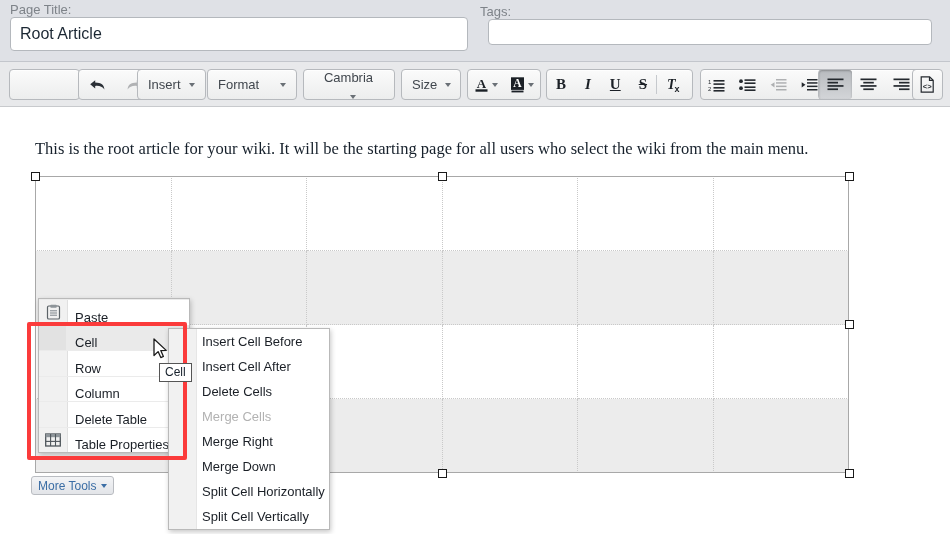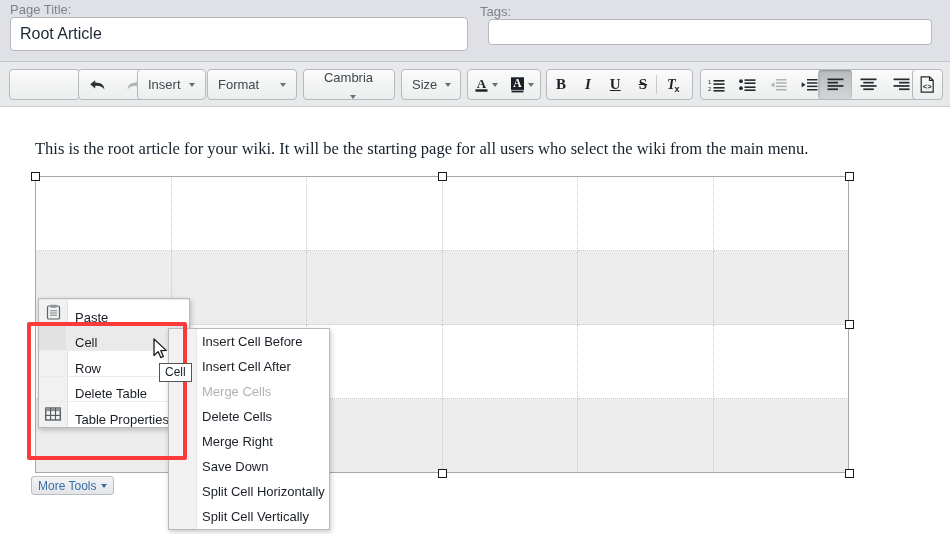--- a/index.html
+++ b/index.html
@@ -587,20 +587,24 @@
     <div class="ctx-item hl">
       <span class="ctx-gut-hl"></span>
       <span class="ctx-label">Cell</span>
       <span class="sub-arrow"></span>
     </div>
 
     <div class="ctx-item">
       <span class="ctx-label">Row</span>
     </div>
 
+    <div class="ctx-item">
+      <span class="ctx-label">Column</span>
+      <span class="sub-arrow"></span>
+    </div>
 
     <div class="ctx-item">
       <span class="ctx-label">Delete Table</span>
     </div>
 
     <div class="ctx-item">
       <span class="ctx-ico">
         <svg width="16" height="14" viewBox="0 0 16 14">
           <rect x="0.7" y="1" width="14.6" height="12" fill="none" stroke="#4e555b" stroke-width="1.3"></rect>
           <rect x="0.7" y="1" width="14.6" height="3.2" fill="#8e959a"></rect>
@@ -610,24 +614,24 @@
         </svg>
       </span>
       <span class="ctx-label">Table Properties</span>
     </div>
   </div>
 
   <div class="sub-menu">
     <div class="sub-gutter"></div>
     <div class="sub-item">Insert Cell Before</div>
     <div class="sub-item">Insert Cell After</div>
+    <div class="sub-item">Delete Cells</div>
     <div class="sub-item disabled">Merge Cells</div>
-    <div class="sub-item">Delete Cells</div>
     <div class="sub-item">Merge Right</div>
-    <div class="sub-item">Save Down</div>
+    <div class="sub-item">Merge Down</div>
     <div class="sub-item">Split Cell Horizontally</div>
     <div class="sub-item">Split Cell Vertically</div>
   </div>
 
   <div class="red-box"></div>
 
   <div class="tooltip">Cell</div>
 
   <div class="cursor">
     <svg width="16" height="24" viewBox="0 0 16 24">

